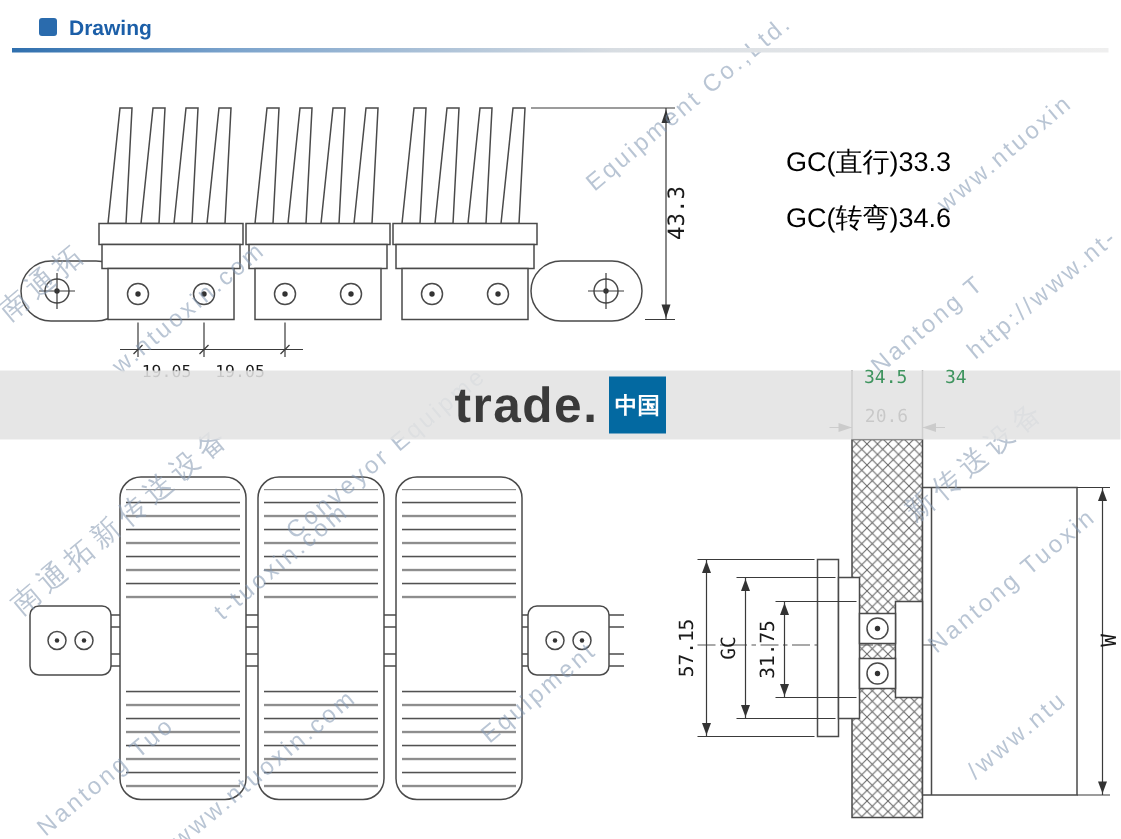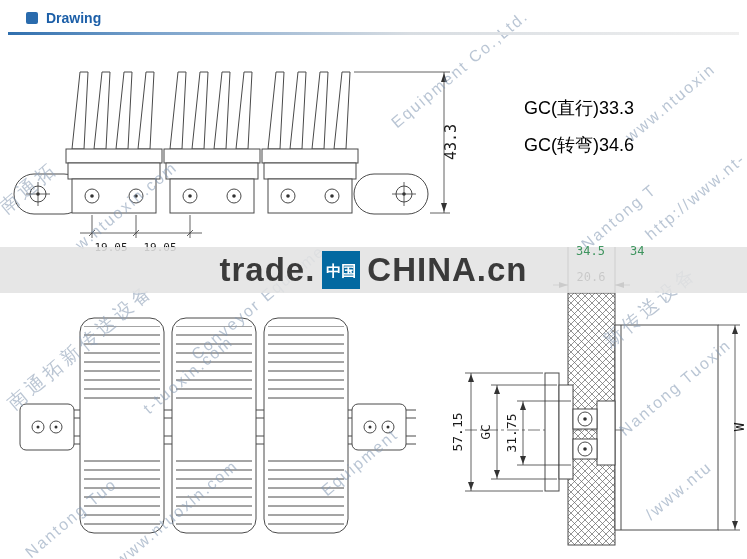--- a/index.html
+++ b/index.html
@@ -233,19 +233,18 @@
     <span class="wm" style="left:616px;top:426px">Nantong Tuoxin</span>
     <span class="wm" style="left:642px;top:510px">/www.ntu</span>
     <span class="wm" style="left:318px;top:486px">Equipment</span>
     <span class="wm" style="left:22px;top:548px">Nantong Tuo</span>
     <span class="wm" style="left:112px;top:556px">www.ntuoxin.com</span>
   </div>
 
   <div class="band">
     <span class="band-prefix">trade.</span>
     <span class="band-box">中国</span>
-    <span class="band-suffix">CHINA.cn</span>
   </div>
 
   <span class="dim-float" style="left:576px;top:244px">34.5</span>
   <span class="dim-float" style="left:630px;top:244px">34</span>
 
 </div>
 
 </body></html>

